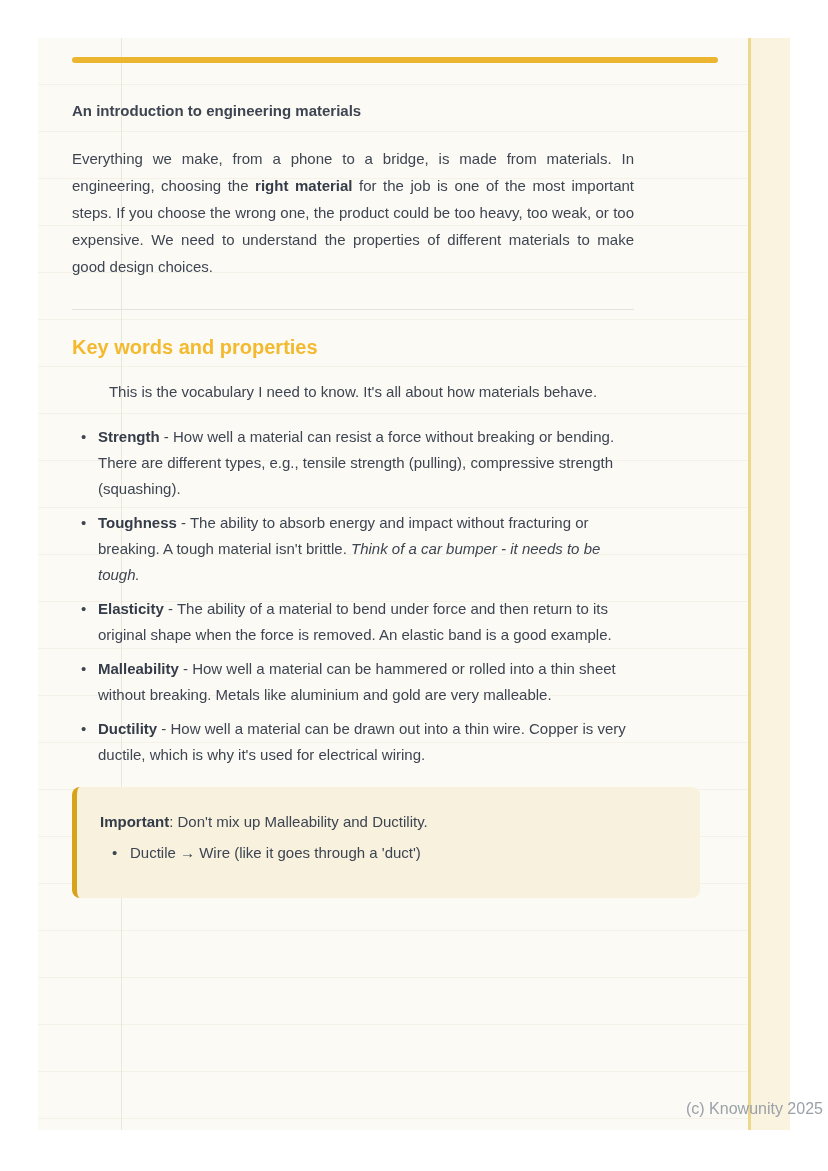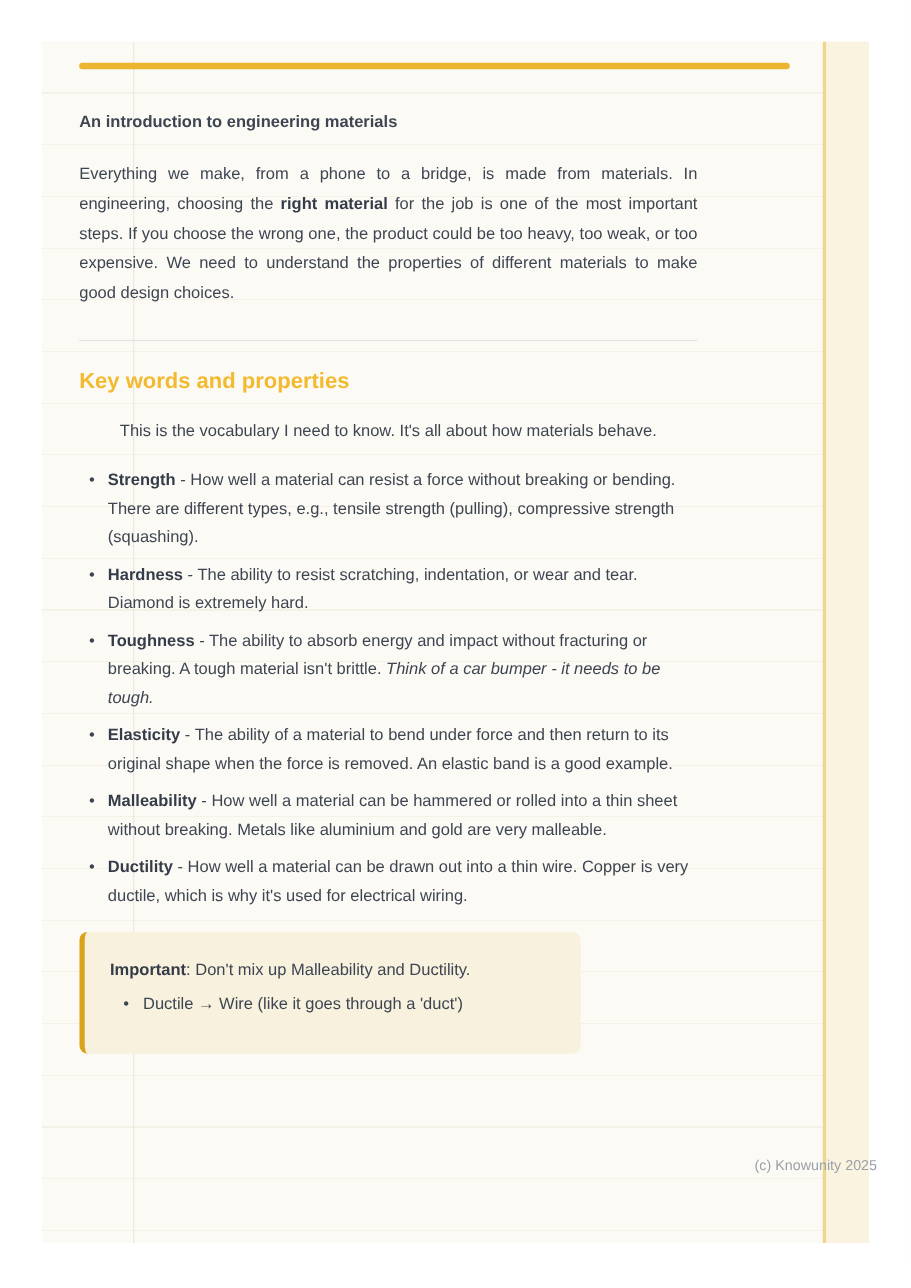--- a/index.html
+++ b/index.html
@@ -102,21 +102,21 @@
   ul.props li::before {
     content: "\2022";
     position: absolute;
     left: 9px; top: 0;
     color: #3E4552;
   }
   strong { font-weight: bold; color: #353C49; }
   em { font-style: italic; }
   .callout {
     margin: 19px 0 0 0;
-    width: 456px;
+    width: 628px;
     box-sizing: border-box;
     background: #F7F1DD;
     border-left: 5px solid #D8A31A;
     border-radius: 8px;
     padding: 22px 24px 20px 23px;
   }
   .callout-line {
     margin: 0;
     font-size: 15px;
     line-height: 26px;
@@ -135,22 +135,22 @@
   }
   ul.callout-list li:last-child { margin-bottom: 12px; }
   ul.callout-list li::before {
     content: "\2022";
     position: absolute;
     left: 12px; top: 0;
     color: #3E4552;
   }
   .watermark {
     position: absolute;
-    left: 686px; top: 1052px;
-    font-size: 13px;
+    left: 686px; top: 1100px;
+    font-size: 16px;
     color: #9BA1A9;
     z-index: 5;
     white-space: nowrap;
     text-align: center;
   }
 </style>
 </head>
 <body>
 
 <div class="card">
@@ -165,21 +165,20 @@
     <p class="para"><span>Everything we make, from a phone to a bridge, is made from materials. In engineering, choosing the </span><strong>right material</strong><span> for the job is one of the most important steps. If you choose the wrong one, the product could be too heavy, too weak, or too expensive. We need to understand the properties of different materials to make good design choices.</span></p>
 
     <div class="divider"></div>
 
     <h2>Key words and properties</h2>
 
     <p class="lead">This is the vocabulary I need to know. It's all about how materials behave.</p>
 
     <ul class="props">
       <li><strong>Strength</strong><span> - How well a material can resist a force without breaking or bending. There are different types, e.g., tensile strength (pulling), compressive strength (squashing).</span><em></em><span></span></li>
-      <li><strong>Hardness</strong><span> - The ability to resist scratching, indentation, or wear and tear. Diamond is extremely hard.</span><em></em><span></span></li>
       <li><strong>Toughness</strong><span> - The ability to absorb energy and impact without fracturing or breaking. A tough material isn't brittle. </span><em>Think of a car bumper - it needs to be tough.</em><span></span></li>
       <li><strong>Elasticity</strong><span> - The ability of a material to bend under force and then return to its original shape when the force is removed. An elastic band is a good example.</span><em></em><span></span></li>
       <li><strong>Malleability</strong><span> - How well a material can be hammered or rolled into a thin sheet without breaking. Metals like aluminium and gold are very malleable.</span><em></em><span></span></li>
       <li><strong>Ductility</strong><span> - How well a material can be drawn out into a thin wire. Copper is very ductile, which is why it's used for electrical wiring.</span><em></em><span></span></li>
     </ul>
 
     <div class="callout">
       <p class="callout-line"><strong>Important</strong><span>: Don't mix up Malleability and Ductility.</span></p>
       <ul class="callout-list">
         <li><span>Ductile → Wire (like it goes through a 'duct')</span></li>

